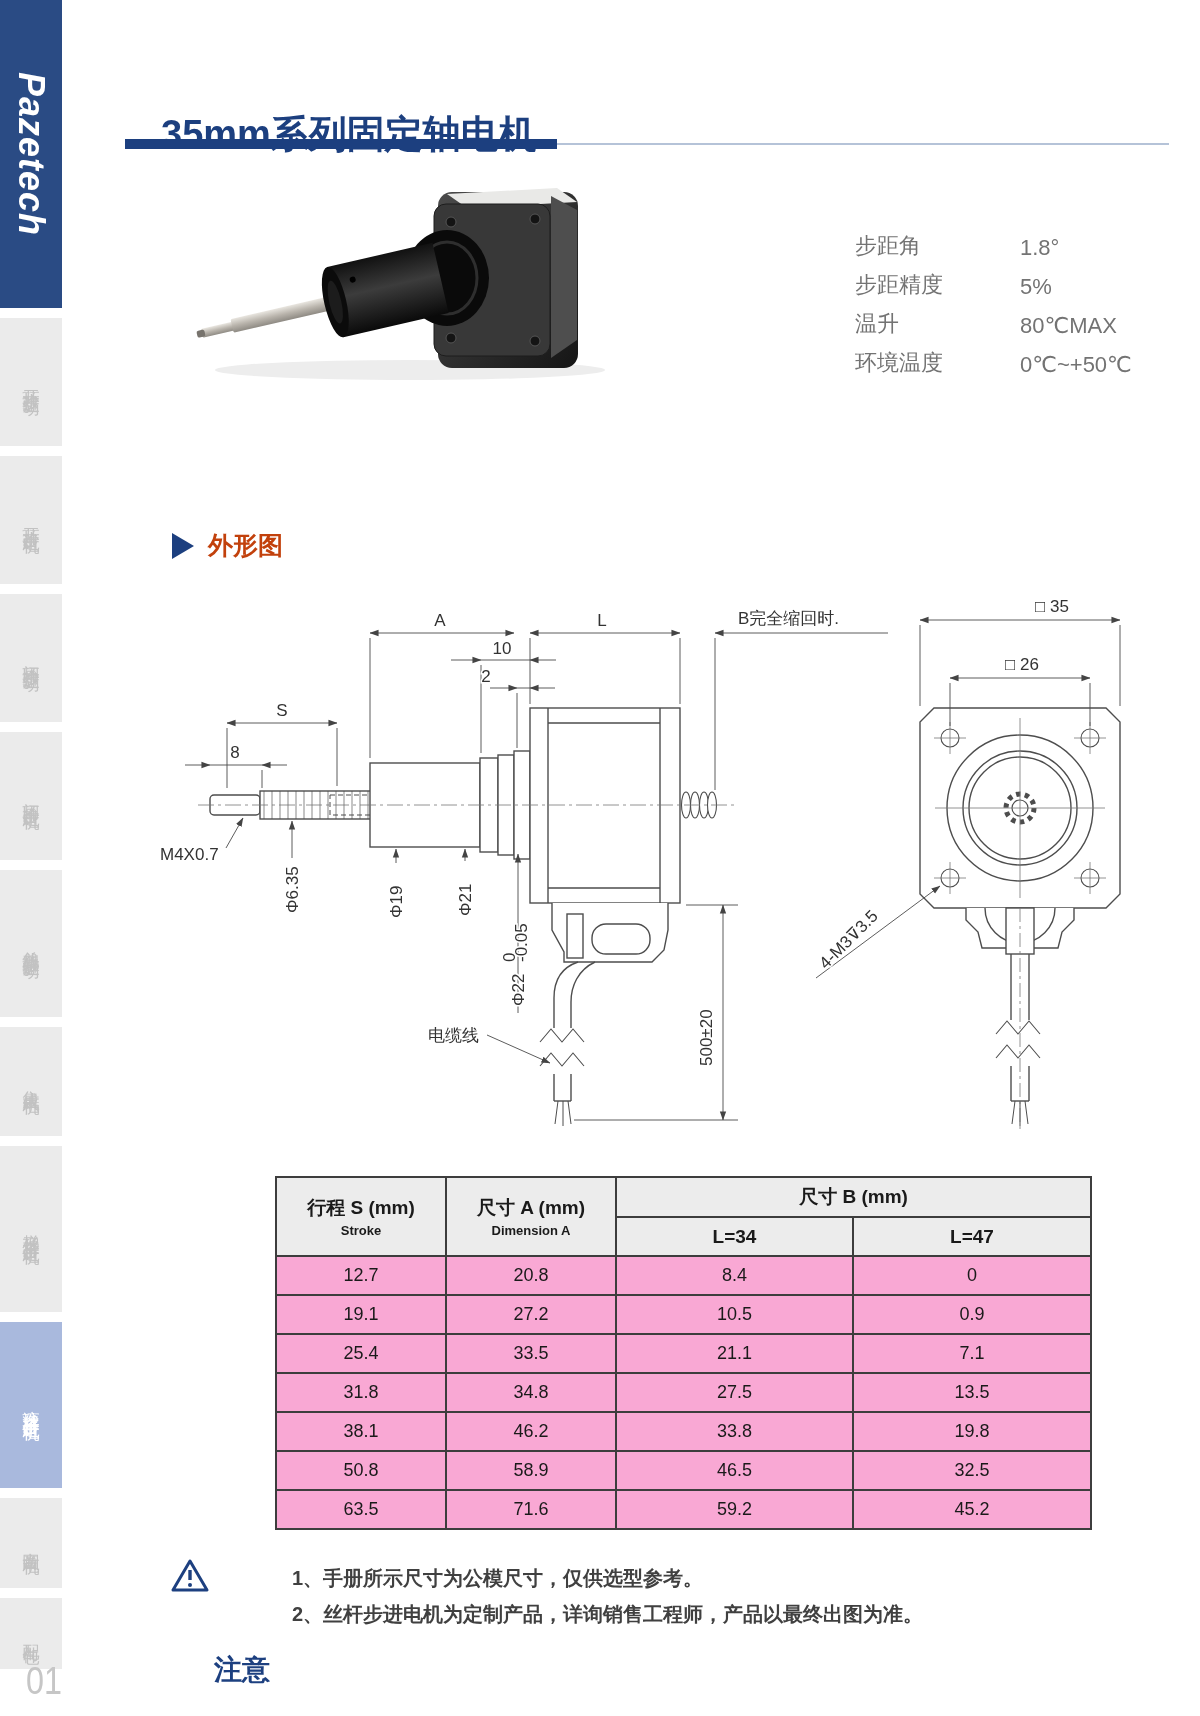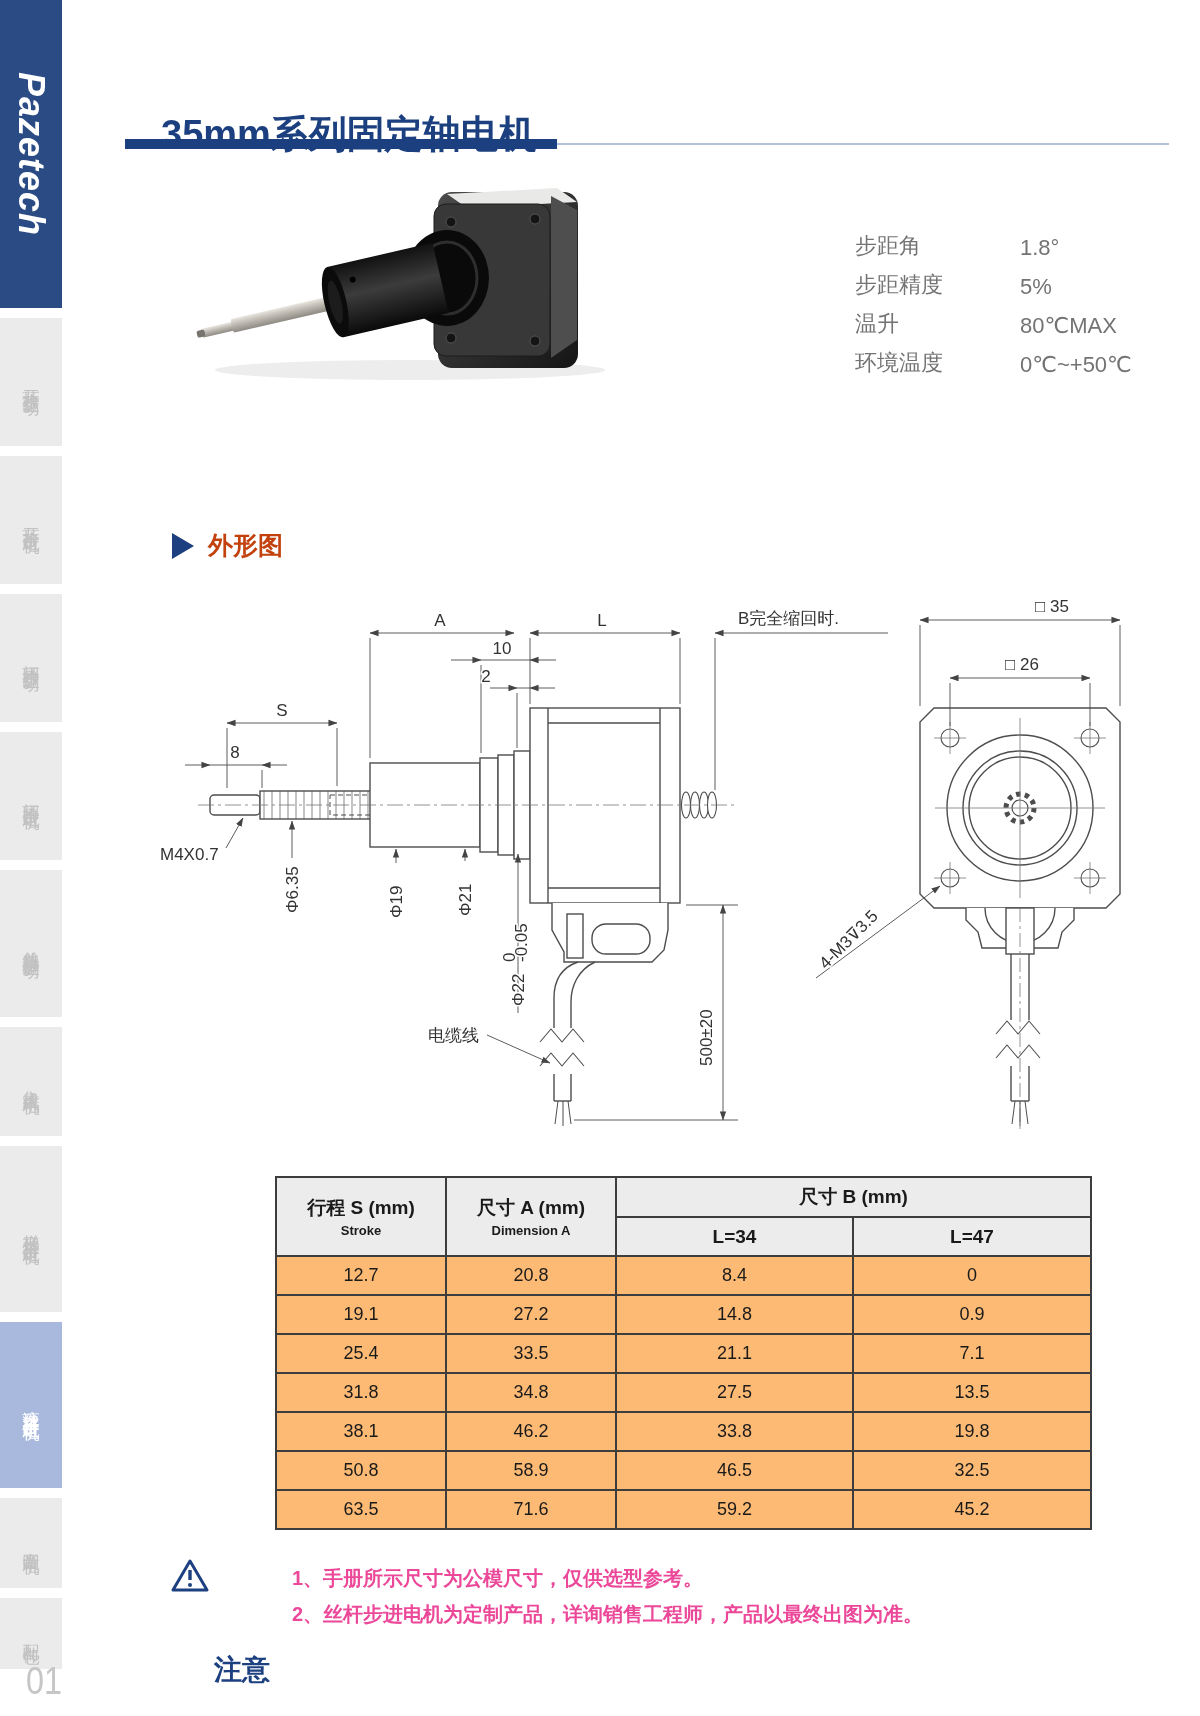--- a/index.html
+++ b/index.html
@@ -36,28 +36,28 @@
   .drawing{position:absolute;left:140px;top:558px;}
   .drawing text{font-family:"Liberation Sans","DejaVu Sans",sans-serif;font-size:17px;fill:#333;
       paint-order:stroke;stroke:#fff;stroke-width:3px;}
   
   .dim-table{position:absolute;left:275px;top:1176px;width:815px;border-collapse:collapse;
       table-layout:fixed;}
   .dim-table th,.dim-table td{border:2px solid #3d3d3d;text-align:center;vertical-align:middle;
       padding:0;}
   .dim-table thead th{background:#ececec;font-size:19px;color:#1a1a1a;}
   .dim-table .sub{display:block;font-size:13px;font-weight:bold;color:#1a1a1a;margin-top:2px;}
-  .dim-table tbody td{height:37px;font-size:18px;color:#1a1a1a;background:#fdba74;}
+  .dim-table tbody td{height:37px;font-size:18px;color:#1a1a1a;background:#f9a8d4;}
   .hrow1 th{height:38px;}
   .hrow2 th{height:37px;}
   
   .notice-icon{position:absolute;left:170px;top:1558px;}
   .notice-title{position:absolute;left:214px;top:1651px;font-size:28px;font-weight:bold;color:#1d4080;}
   .notice-lines{position:absolute;left:292px;top:1560px;font-size:20px;font-weight:bold;
-      color:#ec4899;line-height:36px;}
+      color:#404040;line-height:36px;}
 </style>
 </head>
 <body>
 
 <div class="page">
 
   <div class="logo-block">
     <div class="logo-text">Pazetech</div>
   </div>
   <nav class="side-nav">
@@ -353,21 +353,21 @@
     <tbody>
         <tr>
           <td>12.7</td>
           <td>20.8</td>
           <td>8.4</td>
           <td>0</td>
         </tr>
         <tr>
           <td>19.1</td>
           <td>27.2</td>
-          <td>14.8</td>
+          <td>10.5</td>
           <td>0.9</td>
         </tr>
         <tr>
           <td>25.4</td>
           <td>33.5</td>
           <td>21.1</td>
           <td>7.1</td>
         </tr>
         <tr>
           <td>31.8</td>

